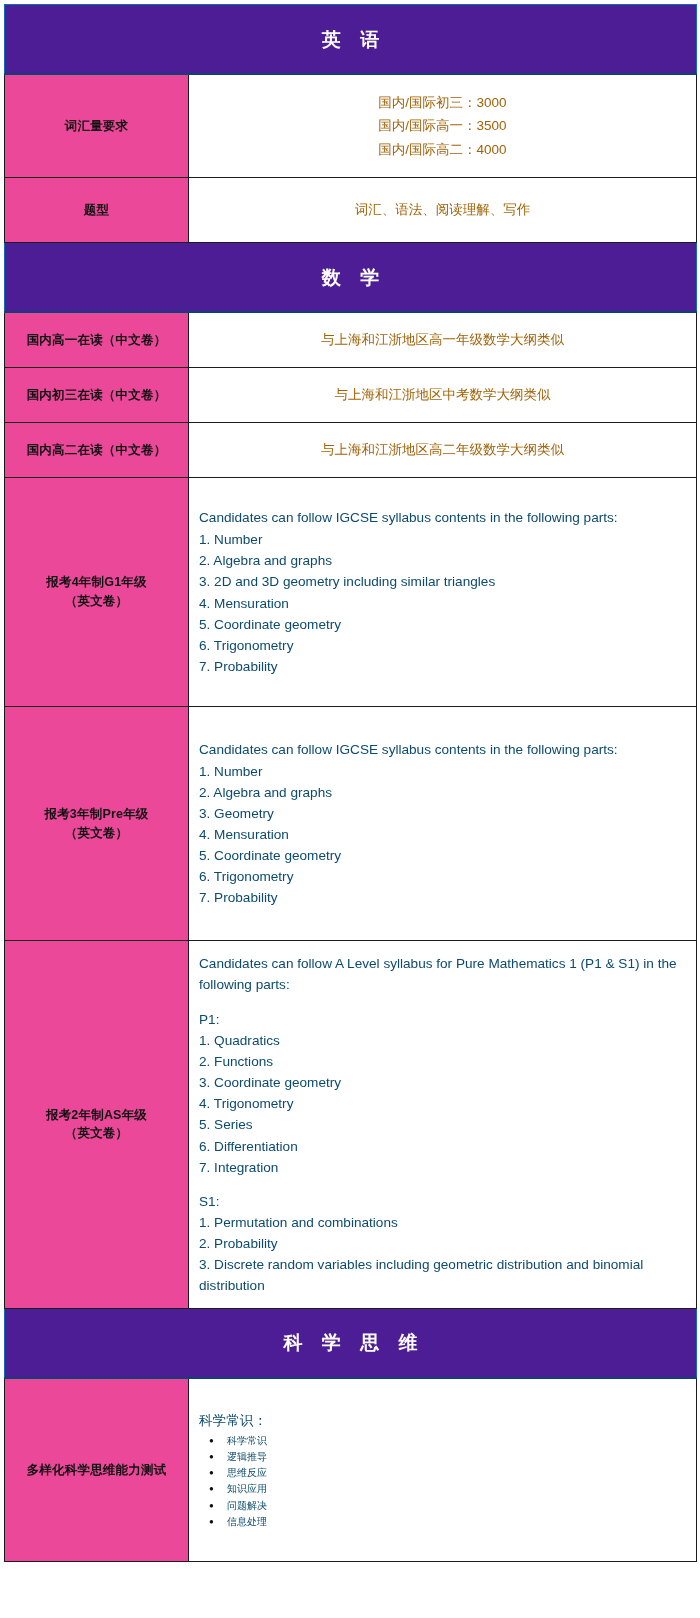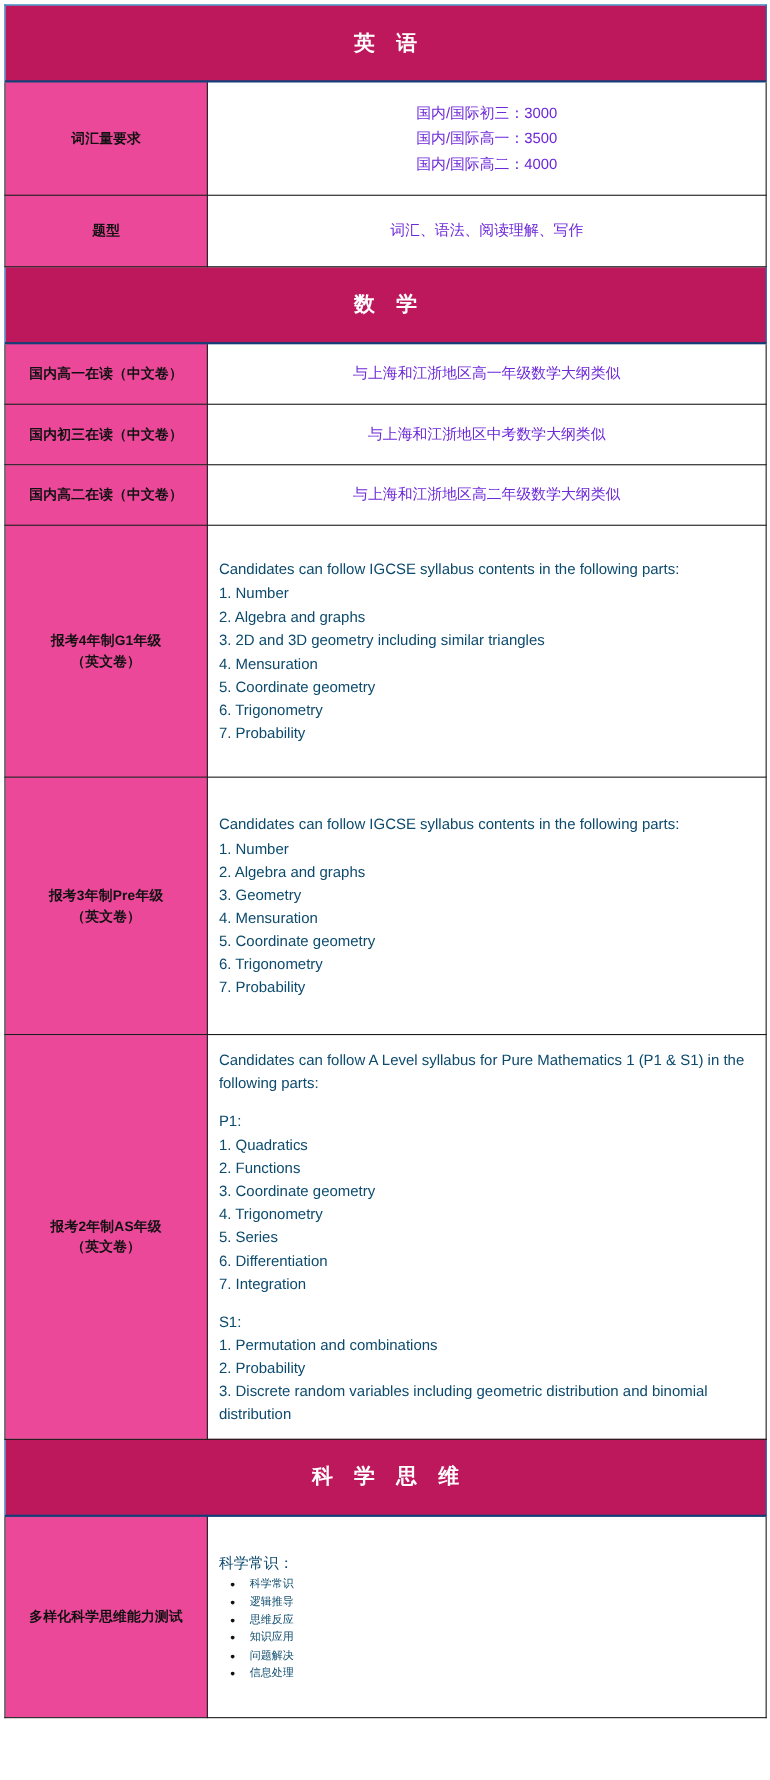--- a/index.html
+++ b/index.html
@@ -23,21 +23,21 @@
     width: 692px;
     margin: 0 4px;
     border-collapse: collapse;
     table-layout: fixed;
   }
   col.c-label { width: 184px; }
   col.c-body  { width: 508px; }
 
   
   tr.section-row > td {
-    background: #be185d;
+    background: #4c1d95;
     border: 1px solid #0c6eb9;
     border-bottom: 2px solid #123f78;
     padding: 0;
     height: 68px;
     vertical-align: middle;
   }
   .section-title {
     color: #ffffff;
     font-size: 19px;
     font-weight: bold;
@@ -68,21 +68,21 @@
     letter-spacing: 0.2px;
   }
   td.body-cell {
     background: #ffffff;
     vertical-align: middle;
   }
   .body-center {
     text-align: center;
     font-size: 13.5px;
     line-height: 1.75;
-    color: #6d28d9;
+    color: #a16207;
     padding: 8px 10px;
   }
   .body-left {
     text-align: left;
     font-size: 13.6px;
     line-height: 1.55;
     color: #0c4a6e;
     padding: 12px 14px 12px 10px;
   }
   .body-left .blank-line { height: 13px; }

